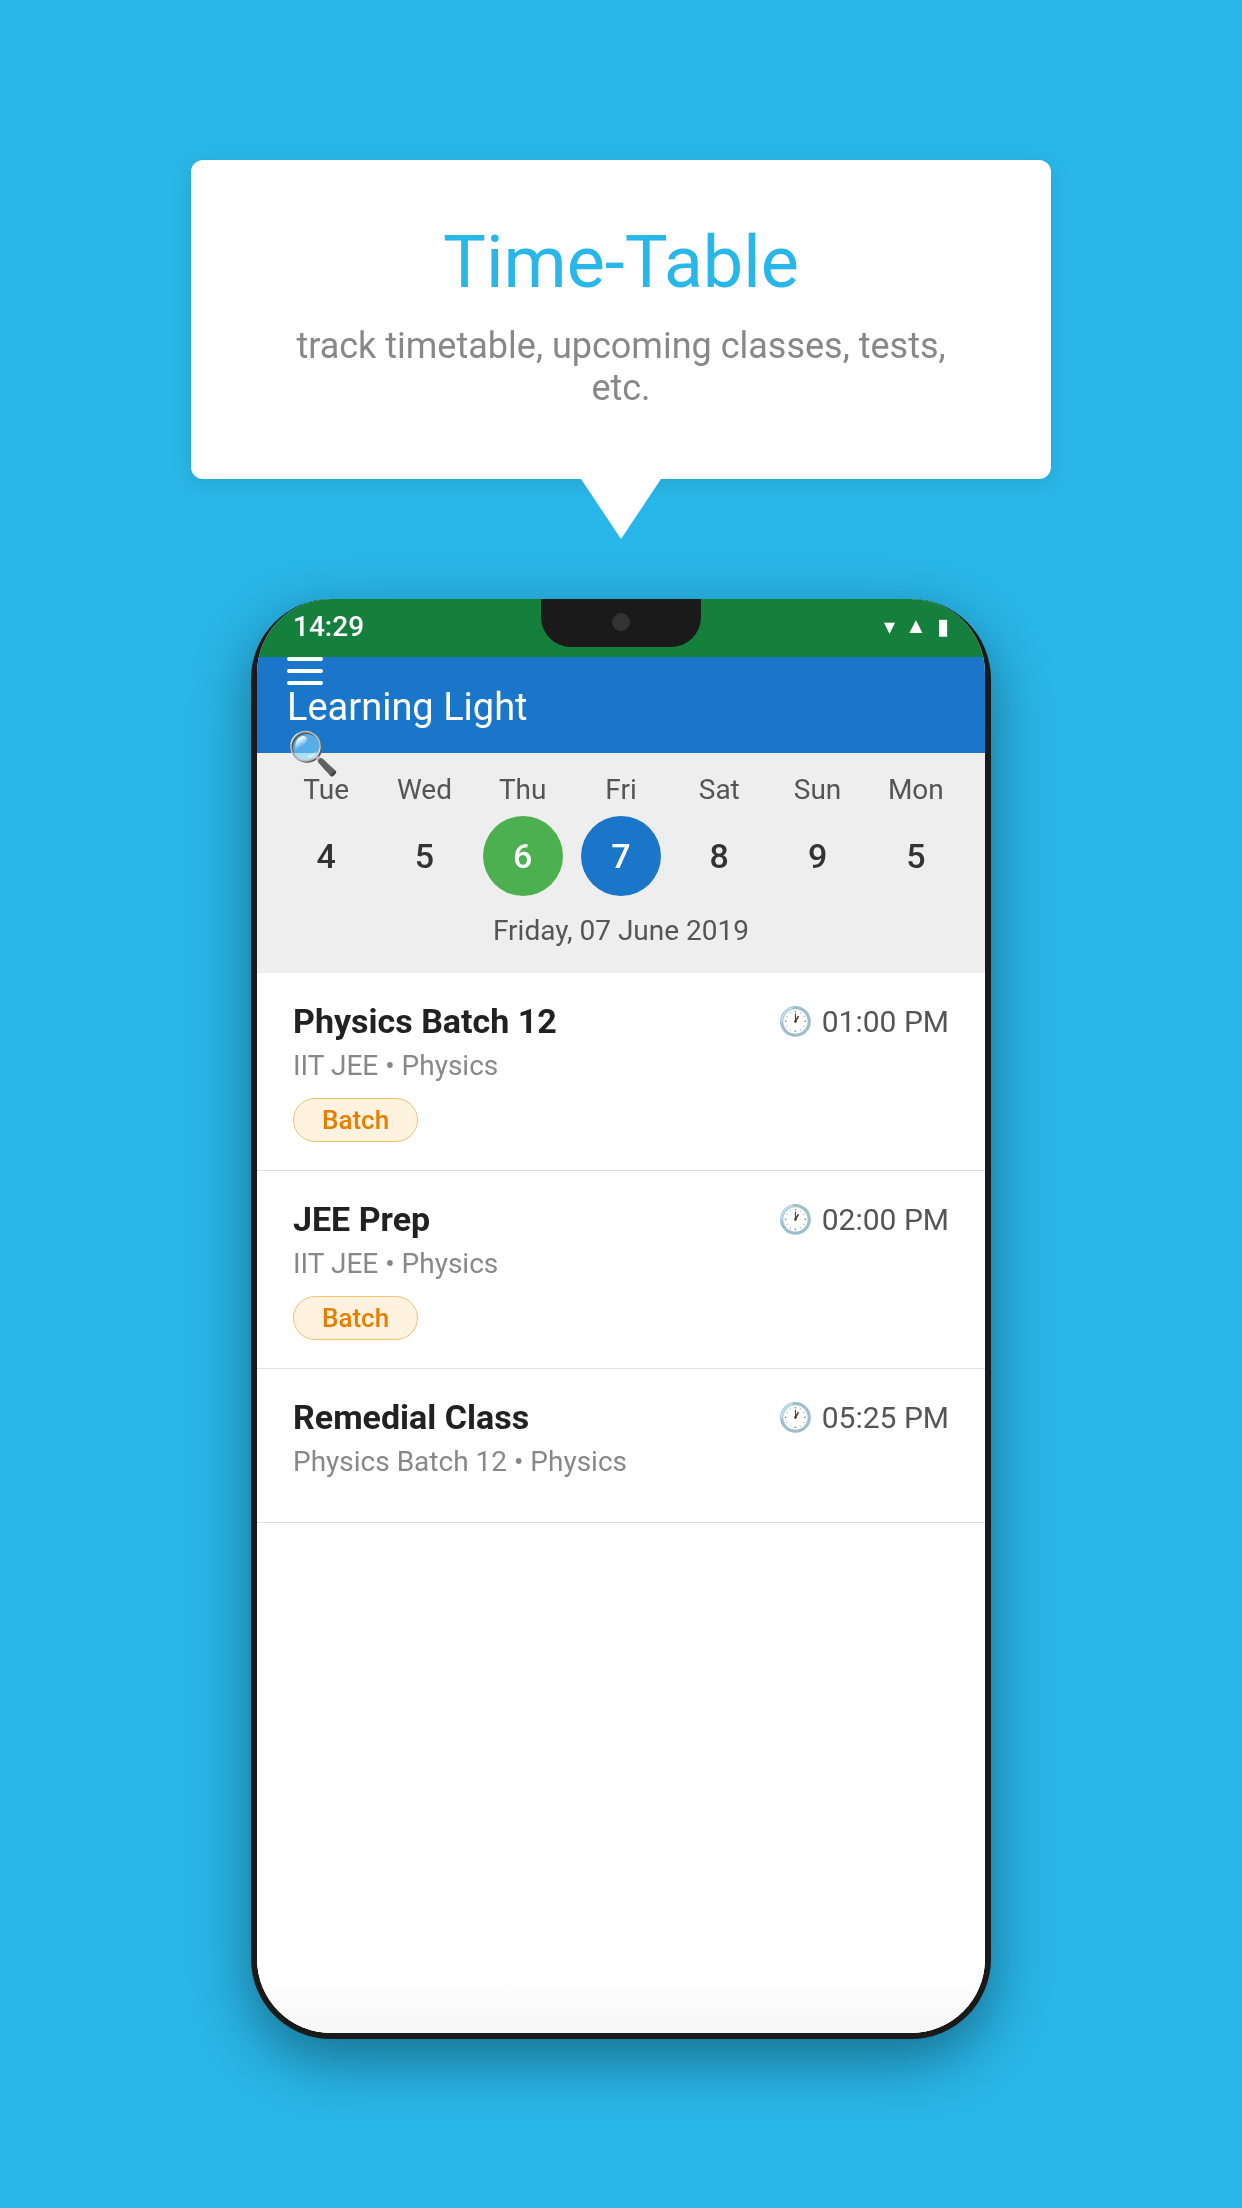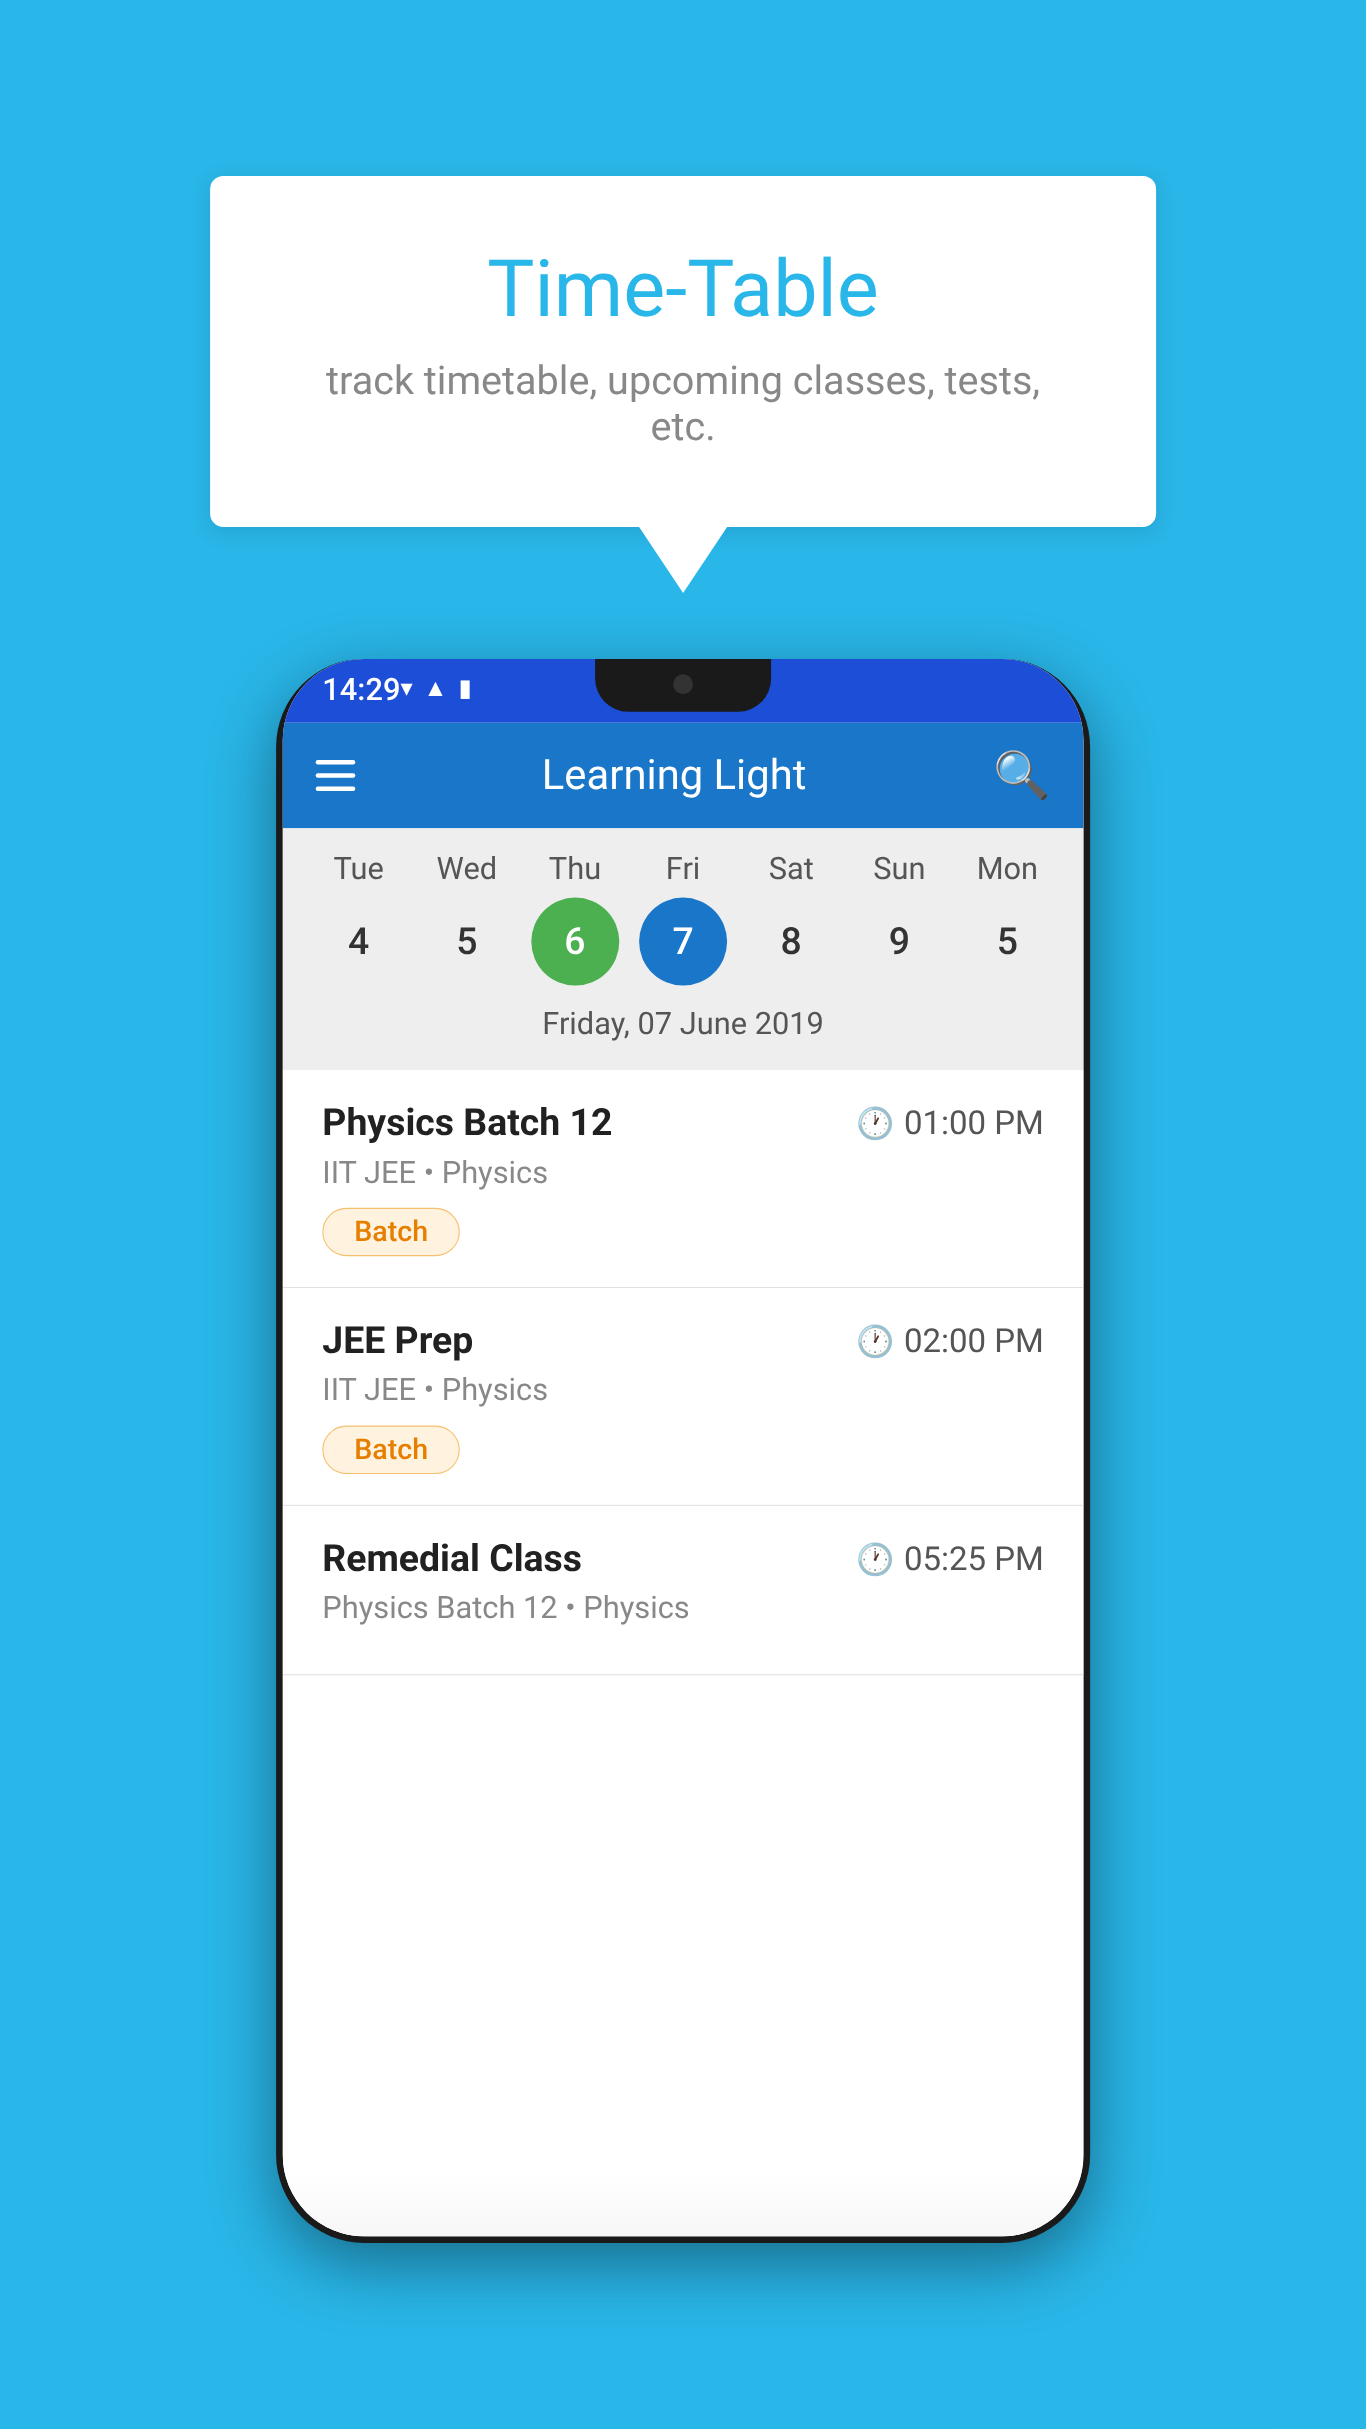--- a/index.html
+++ b/index.html
@@ -108,24 +108,25 @@
       left: 6px;
       right: 6px;
       bottom: 6px;
       background: #f5f5f5;
       border-radius: 74px;
       overflow: hidden;
     }
 
     
     .status-bar {
-      background: #1d4ed8;
+      background: #15803d;
       height: 58px;
       display: flex;
       align-items: center;
+      justify-content: space-between;
       padding: 12px 36px;
       padding-top: 8px;
     }
 
     .status-time {
       color: white;
       font-size: 28px;
       font-weight: 500;
     }
 
@@ -138,23 +139,24 @@
     .status-icon {
       color: white;
       font-size: 22px;
     }
 
     
     .app-bar {
       background: #1976c8;
       height: 96px;
       display: flex;
-      align-items: center;
+      align-items: flex-start;
       justify-content: space-between;
       padding: 0 30px;
+      flex-direction: column;
     }
 
     .app-bar-menu {
       display: flex;
       flex-direction: column;
       gap: 8px;
       cursor: pointer;
     }
 
     .menu-line {

